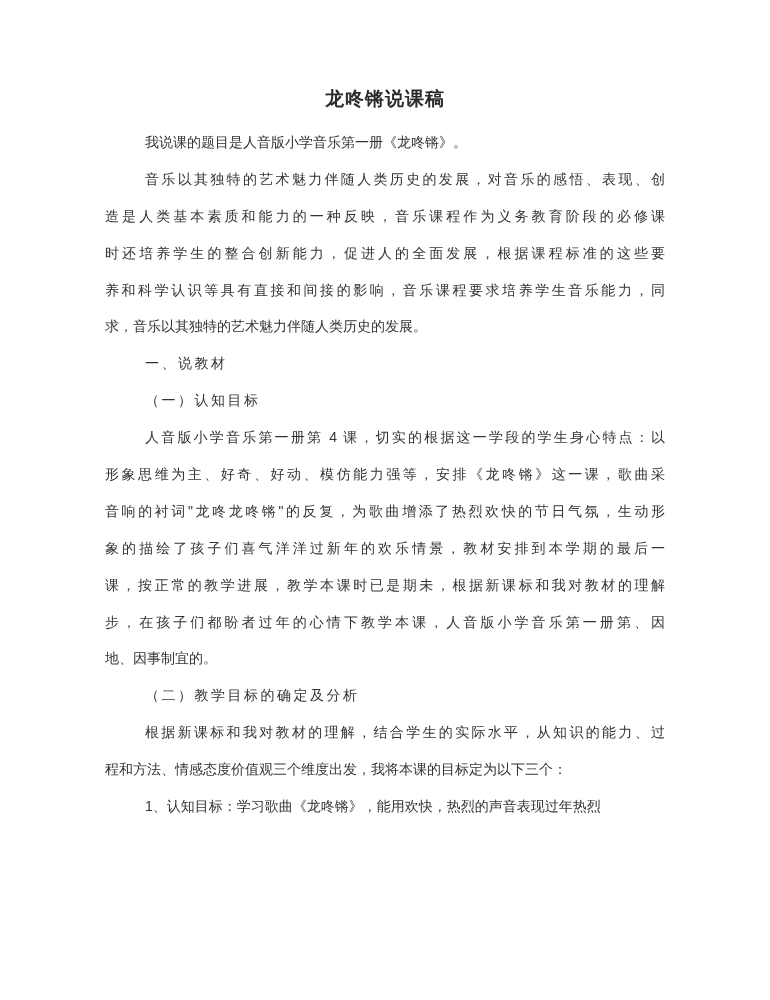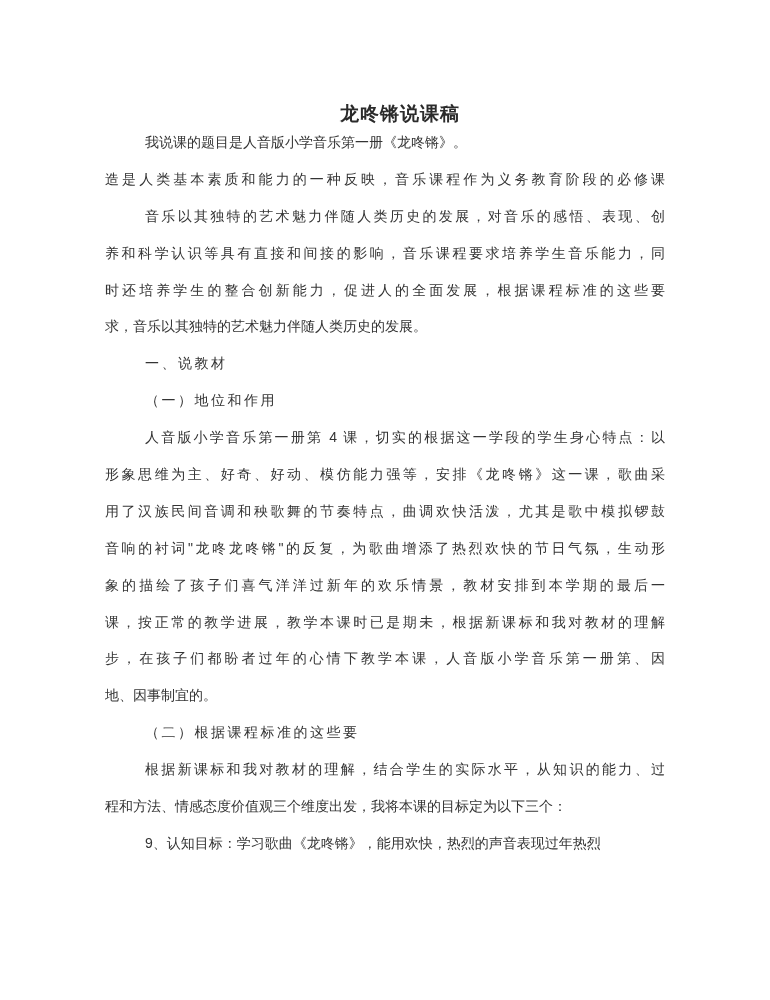--- a/index.html
+++ b/index.html
@@ -14,21 +14,21 @@
     background: #ffffff;
     overflow: hidden;
     font-family: "Liberation Sans", sans-serif;
     color: #333333;
   }
   .doc-title {
     position: absolute;
     left: 105px;
     top: 84px;
     width: 560px;
-    margin: 15px;
+    margin: 0;
     text-align: center;
     font-size: 19px;
     font-weight: bold;
     letter-spacing: 1px;
     line-height: 30px;
     color: #2b2b2b;
   }
   .doc-body {
     position: absolute;
     left: 105px;
@@ -52,33 +52,32 @@
     letter-spacing: 2.5px;
   }
 </style>
 </head>
 <body>
 
 <div class="page">
   <h1 class="doc-title">龙咚锵说课稿</h1>
   <div class="doc-body" id="doc-body">
       <div class="line indent">我说课的题目是人音版小学音乐第一册《龙咚锵》。</div>
+      <div class="line indent justify">音乐以其独特的艺术魅力伴随人类历史的发展，对音乐的感悟、表现、创</div>
       <div class="line justify">造是人类基本素质和能力的一种反映，音乐课程作为义务教育阶段的必修课</div>
-      <div class="line indent justify">音乐以其独特的艺术魅力伴随人类历史的发展，对音乐的感悟、表现、创</div>
+      <div class="line justify">时还培养学生的整合创新能力，促进人的全面发展，根据课程标准的这些要</div>
       <div class="line justify">养和科学认识等具有直接和间接的影响，音乐课程要求培养学生音乐能力，同</div>
-      <div class="line justify">时还培养学生的整合创新能力，促进人的全面发展，根据课程标准的这些要</div>
       <div class="line">求，音乐以其独特的艺术魅力伴随人类历史的发展。</div>
       <div class="line indent heading">一、说教材</div>
-      <div class="line indent heading">（一）地位和作用</div>
+      <div class="line indent heading">（一）认知目标</div>
       <div class="line indent justify">人音版小学音乐第一册第 4 课，切实的根据这一学段的学生身心特点：以</div>
       <div class="line justify">形象思维为主、好奇、好动、模仿能力强等，安排《龙咚锵》这一课，歌曲采</div>
-      <div class="line justify">用了汉族民间音调和秧歌舞的节奏特点，曲调欢快活泼，尤其是歌中模拟锣鼓</div>
       <div class="line justify">音响的衬词"龙咚龙咚锵"的反复，为歌曲增添了热烈欢快的节日气氛，生动形</div>
       <div class="line justify">象的描绘了孩子们喜气洋洋过新年的欢乐情景，教材安排到本学期的最后一</div>
       <div class="line justify">课，按正常的教学进展，教学本课时已是期未，根据新课标和我对教材的理解</div>
       <div class="line justify">步，在孩子们都盼者过年的心情下教学本课，人音版小学音乐第一册第、因</div>
       <div class="line">地、因事制宜的。</div>
-      <div class="line indent heading">（二）根据课程标准的这些要</div>
+      <div class="line indent heading">（二）教学目标的确定及分析</div>
       <div class="line indent justify">根据新课标和我对教材的理解，结合学生的实际水平，从知识的能力、过</div>
       <div class="line">程和方法、情感态度价值观三个维度出发，我将本课的目标定为以下三个：</div>
-      <div class="line indent">9、认知目标：学习歌曲《龙咚锵》，能用欢快，热烈的声音表现过年热烈</div>
+      <div class="line indent">1、认知目标：学习歌曲《龙咚锵》，能用欢快，热烈的声音表现过年热烈</div>
     </div>
 </div>
 
 </body></html>

